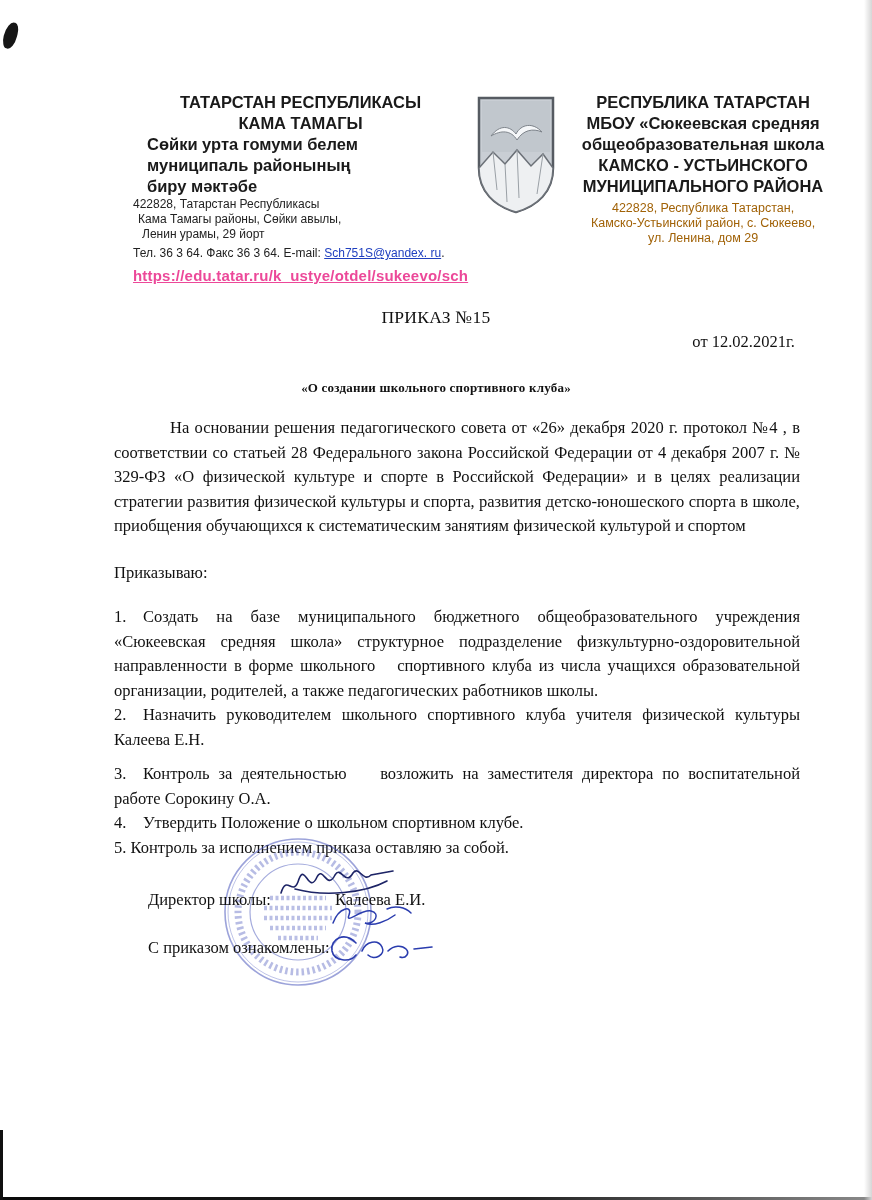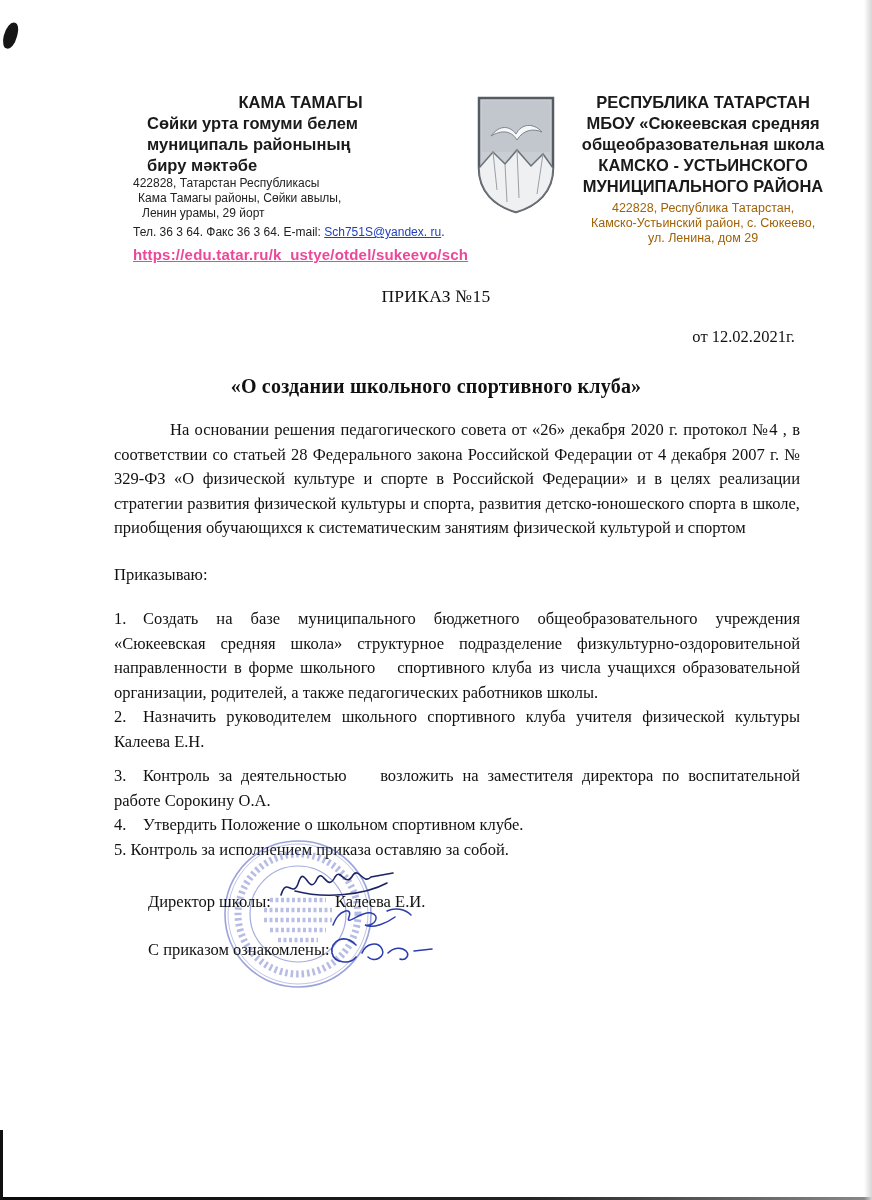--- a/index.html
+++ b/index.html
@@ -38,22 +38,22 @@
 
   .lh-emblem { flex:0 0 96px; display:flex; justify-content:center; padding-top:2px; }
 
   .lh-right { flex:1; text-align:center; font-family:"Liberation Sans", sans-serif; }
   .lh-right .bold-line { font-weight:bold; font-size:16.5px; line-height:21px; color:#1a1a1a; }
   .lh-right .addr-line { font-size:12.5px; line-height:15px; color:#a16207; }
   .lh-right .addr-block { margin-top:4px; }
 
   
   .order-title { text-align:center; font-size:17.5px; margin-top:22px; letter-spacing:.3px; }
-  .order-date { text-align:right; padding-right:77px; font-size:16.5px; margin-top:20px; }
-  .order-subject { text-align:center; font-weight:bold; font-size:20px; margin-top:28px; letter-spacing:.2px; }
+  .order-date { text-align:right; padding-right:77px; font-size:16.5px; margin-top:4px; }
+  .order-subject { text-align:center; font-weight:bold; font-size:13px; margin-top:28px; letter-spacing:.2px; }
 
   
   .order-body { margin:20px 72px 0 114px; font-size:16.5px; line-height:24.5px; text-align:justify; }
   .intro { text-indent:56px; }
   .directive { margin-top:22px; text-align:left; }
   .item { margin-top:0; }
   .item-first { margin-top:20px; }
   .item-gap { margin-top:10px; }
 
   
@@ -72,20 +72,21 @@
 
 <div class="page">
 
   <div class="blob-top-left"></div>
   <div class="bottom-edge"></div>
   <div class="left-bottom-edge"></div>
   <div class="right-edge"></div>
 
   <div class="letterhead">
     <div class="lh-left">
+      <div class="bold-line bl-0">ТАТАРСТАН РЕСПУБЛИКАСЫ</div>
       <div class="bold-line bl-1">КАМА ТАМАГЫ</div>
       <div class="bold-line bl-3">Сөйки урта гомуми белем</div>
       <div class="bold-line bl-2">муниципаль районының</div>
       <div class="bold-line bl-4">биру мәктәбе</div>
       <div class="addr-line al-0">422828, Татарстан  Республикасы</div>
       <div class="addr-line al-1">Кама Тамагы  районы, Сөйки авылы,</div>
       <div class="addr-line al-2">Ленин  урамы, 29 йорт</div>
       <div class="tel-line">
         <span>Тел. 36 3  64. Факс  36 3  64. E-mail: </span><span class="email-link">Sch751S@yandex. ru</span><span>.</span>
       </div>

